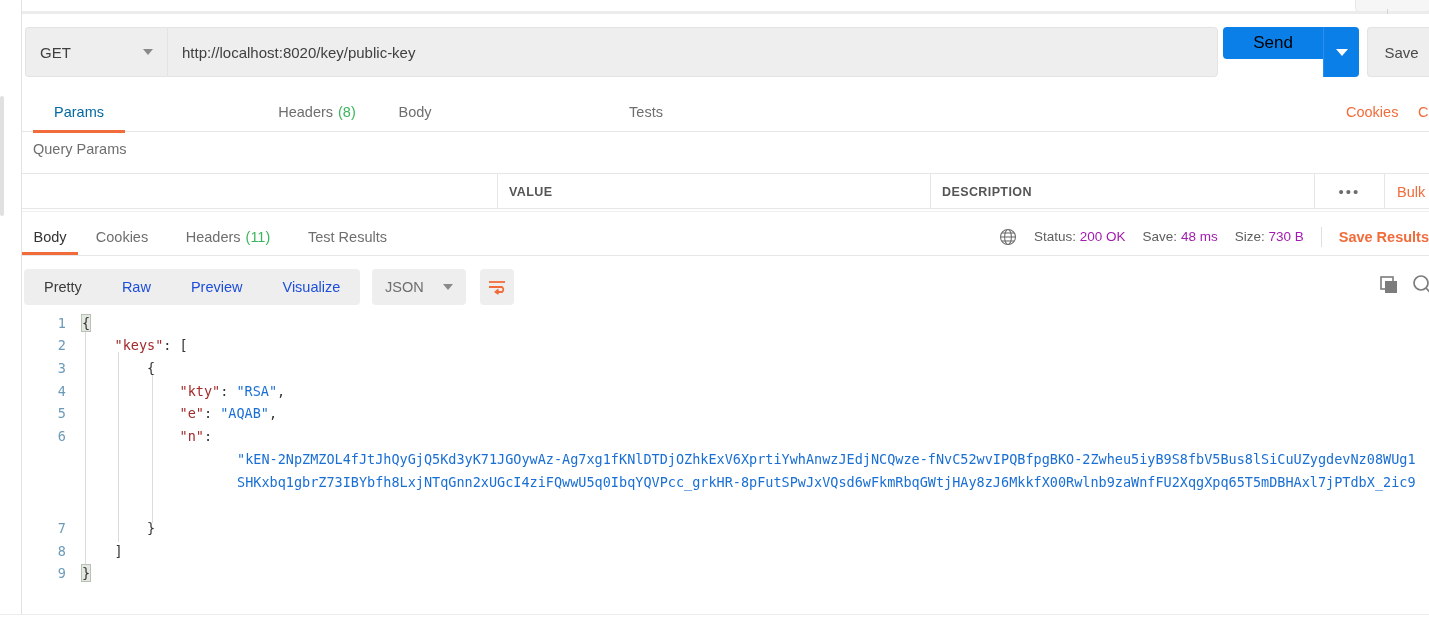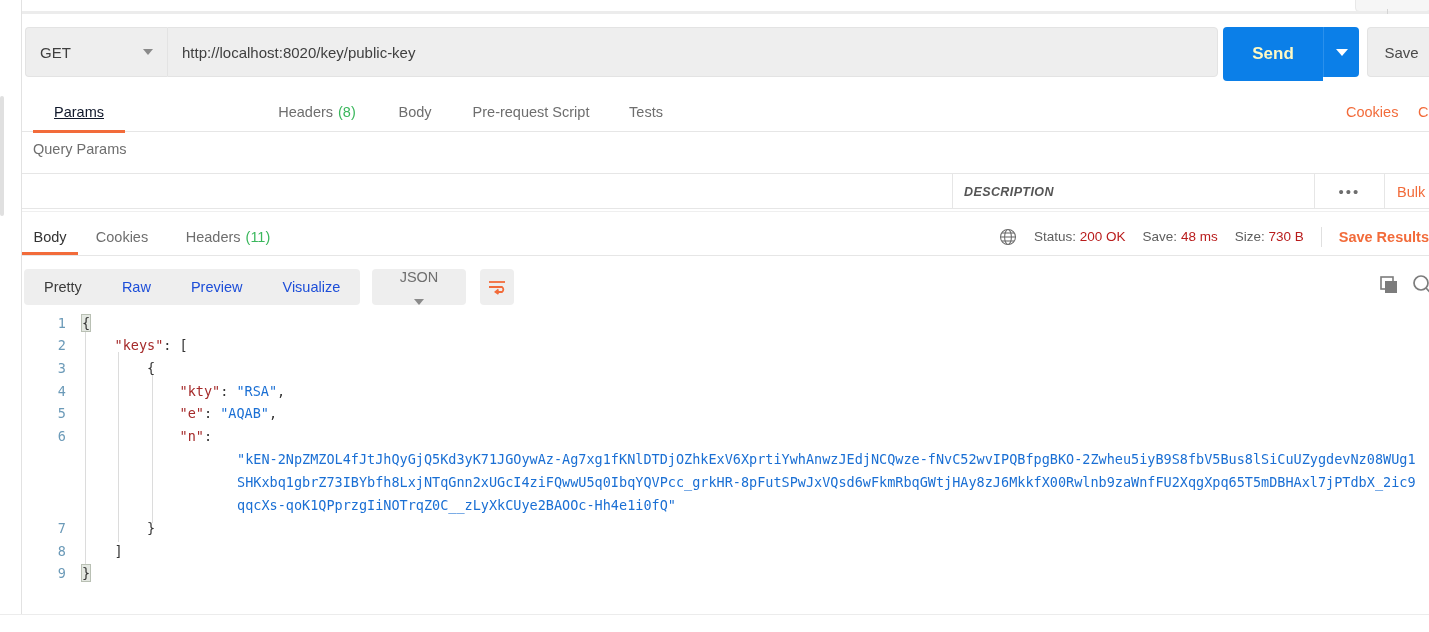--- a/index.html
+++ b/index.html
@@ -57,24 +57,24 @@
   }
   .url-box {
     position: absolute; left: 145px; top: 0; width: 1051px; height: 50px;
     background: #eeeeee; border: 1px solid #e3e3e3;
     border-radius: 0 4px 4px 0;
     display: flex; align-items: center; padding: 0 14px;
   }
   .url-text { font-size: 15px; color: #3f3f3f; }
 
   .send-btn {
-    position: absolute; left: 1201px; top: 0; width: 100px; height: 54px;
+    position: absolute; left: 1201px; top: 0; width: 100px; height: 32px;
     background: #0b7fe8; border-radius: 4px 0 0 4px;
     display: flex; align-items: center; justify-content: center;
-    color: #fef9c3; font-size: 17px; font-weight: bold; cursor: pointer;
+    color: #000000; font-size: 17px; font-weight: normal; cursor: pointer;
   }
   .send-caret-btn {
     position: absolute; left: 1301px; top: 0; width: 36px; height: 50px;
     background: #0b7fe8; border-radius: 0 4px 4px 0;
     display: flex; align-items: center; justify-content: center;
     border-left: 1px solid #2a90ec; cursor: pointer;
   }
   .caret-white {
     width: 0; height: 0;
     border-left: 6px solid transparent; border-right: 6px solid transparent;
@@ -91,21 +91,21 @@
   
   .req-tabs {
     position: absolute; left: 22px; top: 92px; width: 1407px; height: 40px;
     border-bottom: 1px solid #e6e6e6;
   }
   .tab {
     position: absolute; top: 0; height: 40px;
     display: flex; align-items: center; gap: 5px;
     font-size: 14.5px; color: #6e6e6e; cursor: pointer; white-space: nowrap;
   }
-  .tab.active { color: #0f172a; text-decoration: underline; }
+  .tab.active { color: #0369a1; }
   .tab.active::after {
     content: ""; position: absolute; left: 0; right: 0; bottom: -1px;
     height: 3px; background: #f26b3a;
   }
   .tab-count { color: #3ab75c; font-size: 14.5px; }
 
   .cookies-link {
     position: absolute; top: 0; height: 40px; display: flex; align-items: center;
     font-size: 14.5px; color: #f26b3a; cursor: pointer; white-space: nowrap;
   }
@@ -155,40 +155,40 @@
   .rtab.active { color: #333; }
   .rtab.active::after {
     content: ""; position: absolute; left: 0; right: 0; bottom: 0;
     height: 3px; background: #f26b3a;
   }
   .status-wrap {
     position: absolute; top: 0; height: 37px; right: 0;
     display: flex; align-items: center; gap: 17px; font-size: 13.5px;
     color: #5e5e5e; white-space: nowrap;
   }
-  .status-wrap .ok { color: #b91c1c; }
+  .status-wrap .ok { color: #a21caf; }
   .globe-icon { display: inline-flex; }
   .divider-v { width: 1px; height: 20px; background: #e0e0e0; }
   .save-resp { color: #f26b3a; font-weight: bold; font-size: 14.5px; cursor: pointer; }
 
   
   .fmt-group {
     position: absolute; left: 24px; top: 269px; height: 36px;
     background: #eeeeee; border-radius: 4px; display: flex; align-items: center;
   }
   .fmt-item {
     height: 36px; display: flex; align-items: center; padding: 0 20px;
     font-size: 14.5px; color: #1d4ed8; cursor: pointer;
   }
   .fmt-item.active { color: #3b3b3b; }
   .lang-group {
     position: absolute; left: 372px; top: 269px; height: 36px; width: 94px;
     background: #eeeeee; border-radius: 4px;
     display: flex; align-items: center; justify-content: space-between;
-    padding: 0 13px; cursor: pointer; flex-direction: column;
+    padding: 0 13px; cursor: pointer;
   }
   .lang-label { font-size: 14.5px; color: #6e6e6e; }
   .wrap-btn {
     position: absolute; left: 480px; top: 269px; width: 34px; height: 36px;
     background: #eeeeee; border-radius: 4px;
     display: flex; align-items: center; justify-content: center; cursor: pointer;
   }
   .copy-btn {
     position: absolute; left: 1378px; top: 274px; cursor: pointer;
   }
@@ -270,34 +270,32 @@
 <div class="tab active" style="left: 11px; width: 92px; justify-content: center;">
       <span>Params</span>
     </div>
     <div class="tab" style="left: 233px; width: 124px; justify-content: center;">
       <span>Headers</span>
       <span class="tab-count">(8)</span>
     </div>
     <div class="tab" style="left: 357px; width: 72px; justify-content: center;">
       <span>Body</span>
     </div>
-    <div class="tab" style="left: 429px; width: 160px; justify-content: center;">
-      <span>Pre-request Script</span>
-    </div>
     <div class="tab" style="left: 589px; width: 70px; justify-content: center;">
       <span>Tests</span>
     </div>
   </div>
 
 <div class="qp-title">Query Params</div>
 <div class="qp-table" id="qpTable">
     <div class="qp-cell nb" style="left: 0px; width: 44px;"></div>
   <div class="qp-dots">•••</div>
   <div class="qp-bulk">Bulk Edit</div>
-    <div class="qp-cell" style="left: 930px; width: 340px; font-style: italic;">DESCRIPTION</div>
+    <div class="qp-cell" style="left: 475px; width: 455px;">VALUE</div>
+    <div class="qp-cell" style="left: 908px; width: 340px;">DESCRIPTION</div>
   </div>
 <div class="qp-rowstub"></div>
 
 <div class="resp-tabs" id="respTabs">
   <div class="status-wrap">
     <span class="globe-icon">
       <svg width="18" height="18" viewBox="0 0 18 18">
         <circle cx="9" cy="9" r="7.5" fill="none" stroke="#6e6e6e" stroke-width="1.1"></circle>
         <ellipse cx="9" cy="9" rx="3.4" ry="7.5" fill="none" stroke="#6e6e6e" stroke-width="1.1"></ellipse>
         <line x1="1.6" y1="9" x2="16.4" y2="9" stroke="#6e6e6e" stroke-width="1.1"></line>
@@ -323,20 +321,23 @@
 <div class="rtab active" style="left: 0px; width: 56px; justify-content: center;">
       <span>Body</span>
     </div>
     <div class="rtab" style="left: 56px; width: 88px; justify-content: center;">
       <span>Cookies</span>
     </div>
     <div class="rtab" style="left: 144px; width: 124px; justify-content: center;">
       <span>Headers</span>
       <span class="tab-count">(11)</span>
     </div>
+    <div class="rtab" style="left: 268px; width: 115px; justify-content: center;">
+      <span>Test Results</span>
+    </div>
   </div>
 
 <div class="fmt-group" id="fmtGroup">
     <div class="fmt-item active">Pretty</div>
     <div class="fmt-item">Raw</div>
     <div class="fmt-item">Preview</div>
     <div class="fmt-item">Visualize</div>
   </div>
 
 <div class="lang-group">
@@ -382,21 +383,20 @@
     <div class="guide" style="left: 96px; top: 37px; height: 190px;"></div>
     <div class="guide" style="left: 130px; top: 60px; height: 148px;"></div>
     <div class="codeline" style="top: 0px; left: 60px;"><span class="p brace-hl">{</span></div>
     <div class="codeline" style="top: 22px; left: 60px;">    <span class="k">"keys"</span><span class="p">: [</span></div>
     <div class="codeline" style="top: 45px; left: 60px;">        <span class="p">{</span></div>
     <div class="codeline" style="top: 68px; left: 60px;">            <span class="k">"kty"</span><span class="p">: </span><span class="s">"RSA"</span><span class="p">,</span></div>
     <div class="codeline" style="top: 90px; left: 60px;">            <span class="k">"e"</span><span class="p">: </span><span class="s">"AQAB"</span><span class="p">,</span></div>
     <div class="codeline" style="top: 113px; left: 60px;">            <span class="k">"n"</span><span class="p">:</span></div>
     <div class="codeline" style="top: 136px; left: 215px;"><span class="s">"kEN-2NpZMZOL4fJtJhQyGjQ5Kd3yK71JGOywAz-Ag7xg1fKNlDTDjOZhkExV6XprtiYwhAnwzJEdjNCQwze-fNvC52wvIPQBfpgBKO-2Zwheu5iyB9S8fbV5Bus8lSiCuUZygdevNz08WUg1</span></div>
     <div class="codeline" style="top: 159px; left: 215px;"><span class="s">SHKxbq1gbrZ73IBYbfh8LxjNTqGnn2xUGcI4ziFQwwU5q0IbqYQVPcc_grkHR-8pFutSPwJxVQsd6wFkmRbqGWtjHAy8zJ6MkkfX00Rwlnb9zaWnfFU2XqgXpq65T5mDBHAxl7jPTdbX_2ic9</span></div>
-    <div class="codeline" style="top: 182px; left: 215px;"><span class="s">qqcXs-qoK1QPprzgIiNOTrqZ0C__zLyXkCUye2BAOOc-Hh4e1i0fQ"</span></div>
     <div class="codeline" style="top: 205px; left: 60px;">        <span class="p">}</span></div>
     <div class="codeline" style="top: 228px; left: 60px;">    <span class="p">]</span></div>
     <div class="codeline" style="top: 250px; left: 60px;"><span class="p brace-hl">}</span></div>
   </div>
 
 <div class="bottom-edge">
   <div class="bottom-edge-inner"></div>
 </div>
 
 </body></html>

